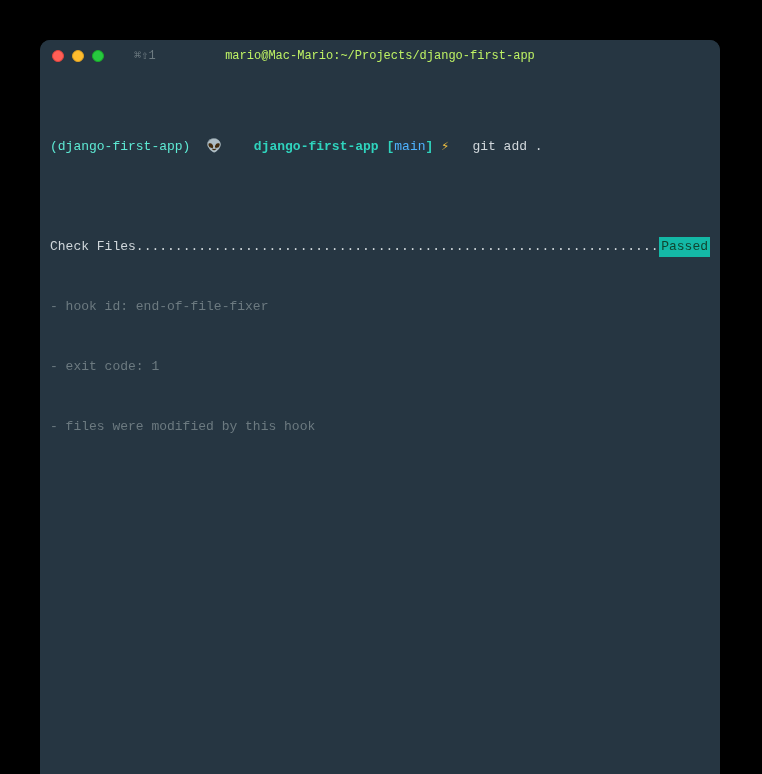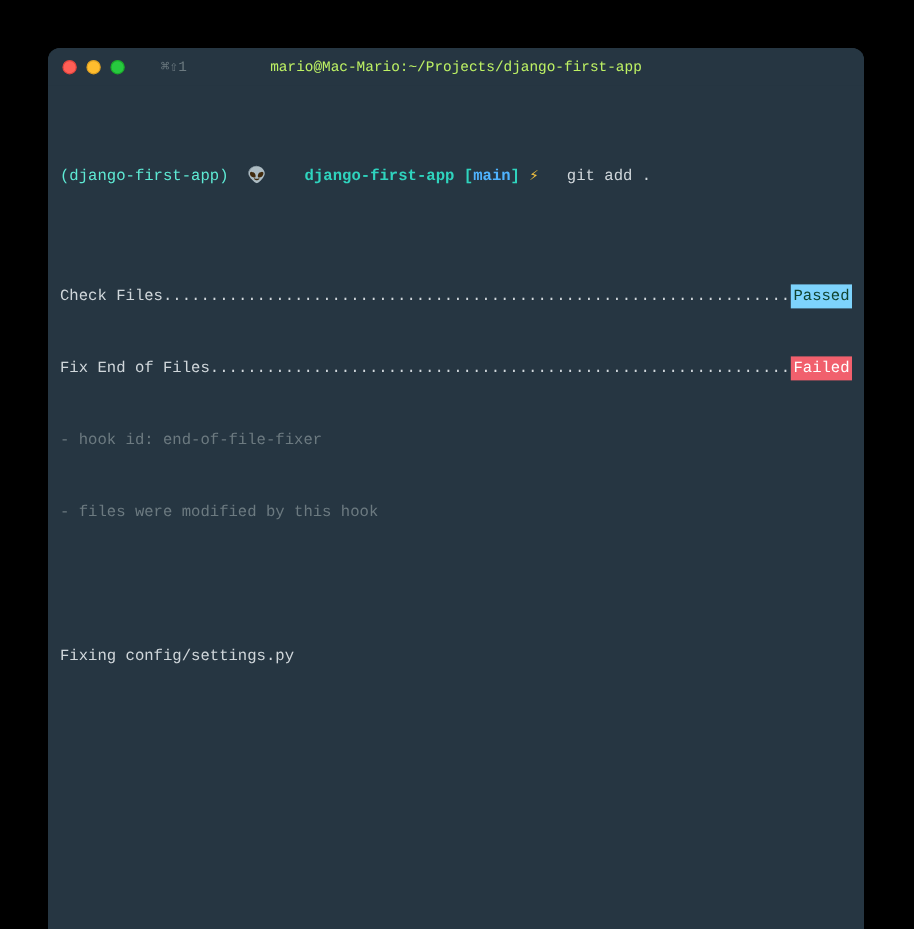--- a/index.html
+++ b/index.html
@@ -59,21 +59,21 @@
       white-space: pre-wrap;
       word-break: break-all;
     }
     .prompt-line {
       display: block;
     }
     .venv { color: #5eead4; }
     .alien { display: inline; }
     .proj { color: #2fd4be; font-weight: bold; margin-left: 16px; }
     .bracket { color: #2fd4be; font-weight: bold; }
-    .branch { color: #4fb3ff; font-weight: bold; }
+    .branch { color: #4fb3ff; font-weight: normal; }
     .bolt { color: #f0c040; }
     .cmd { color: #d0d7db; margin-top: 13px; }
     .dim { color: #6c7a80; }
     .check-line {
       display: flex;
       align-items: baseline;
     }
     .check-label {
       white-space: nowrap;
     }
@@ -85,21 +85,21 @@
       white-space: nowrap;
     }
     .dots::after {
       content: "...................................................................................";
       color: #d0d7db;
     }
     .status {
       padding: 0 2px;
     }
     .status.passed {
-      background: #7dd3fc;
+      background: #14b8a6;
       color: #104430;
     }
     .status.failed {
       background: #f1606d;
       color: #fff;
     }
   </style>
 </head>
 <body>
 
@@ -113,25 +113,24 @@
     <span class="title-shortcut">⌘⇧1</span>
     <span class="title-path">mario@Mac-Mario:~/Projects/django-first-app</span>
   </div>
 
   <div class="terminal-body">
     
     <div class="prompt-line"><span class="venv">(django-first-app)</span>  <span class="alien">👽</span>  <span class="proj">django-first-app</span> <span class="bracket">[</span><span class="branch">main</span><span class="bracket">]</span> <span class="bolt">⚡</span>   <span class="cmd">git add .</span></div>
     
     
     <div class="check-line"><span class="check-label">Check Files</span><span class="dots"></span><span class="status passed">Passed</span></div>
-    <div class="check-line"><span class="check-label">Fix End of Files</span><span class="dots"></span><span class="status failed">Failed</span></div>
     <div class="dim">- hook id: end-of-file-fixer</div>
+    <div class="dim">- exit code: 1</div>
     <div class="dim">- files were modified by this hook</div>
     <div style="height:20px"></div>
-    <div>Fixing config/settings.py</div>
     <div style="height:20px"></div>
     
     
     
     
     
     
     
     
     

